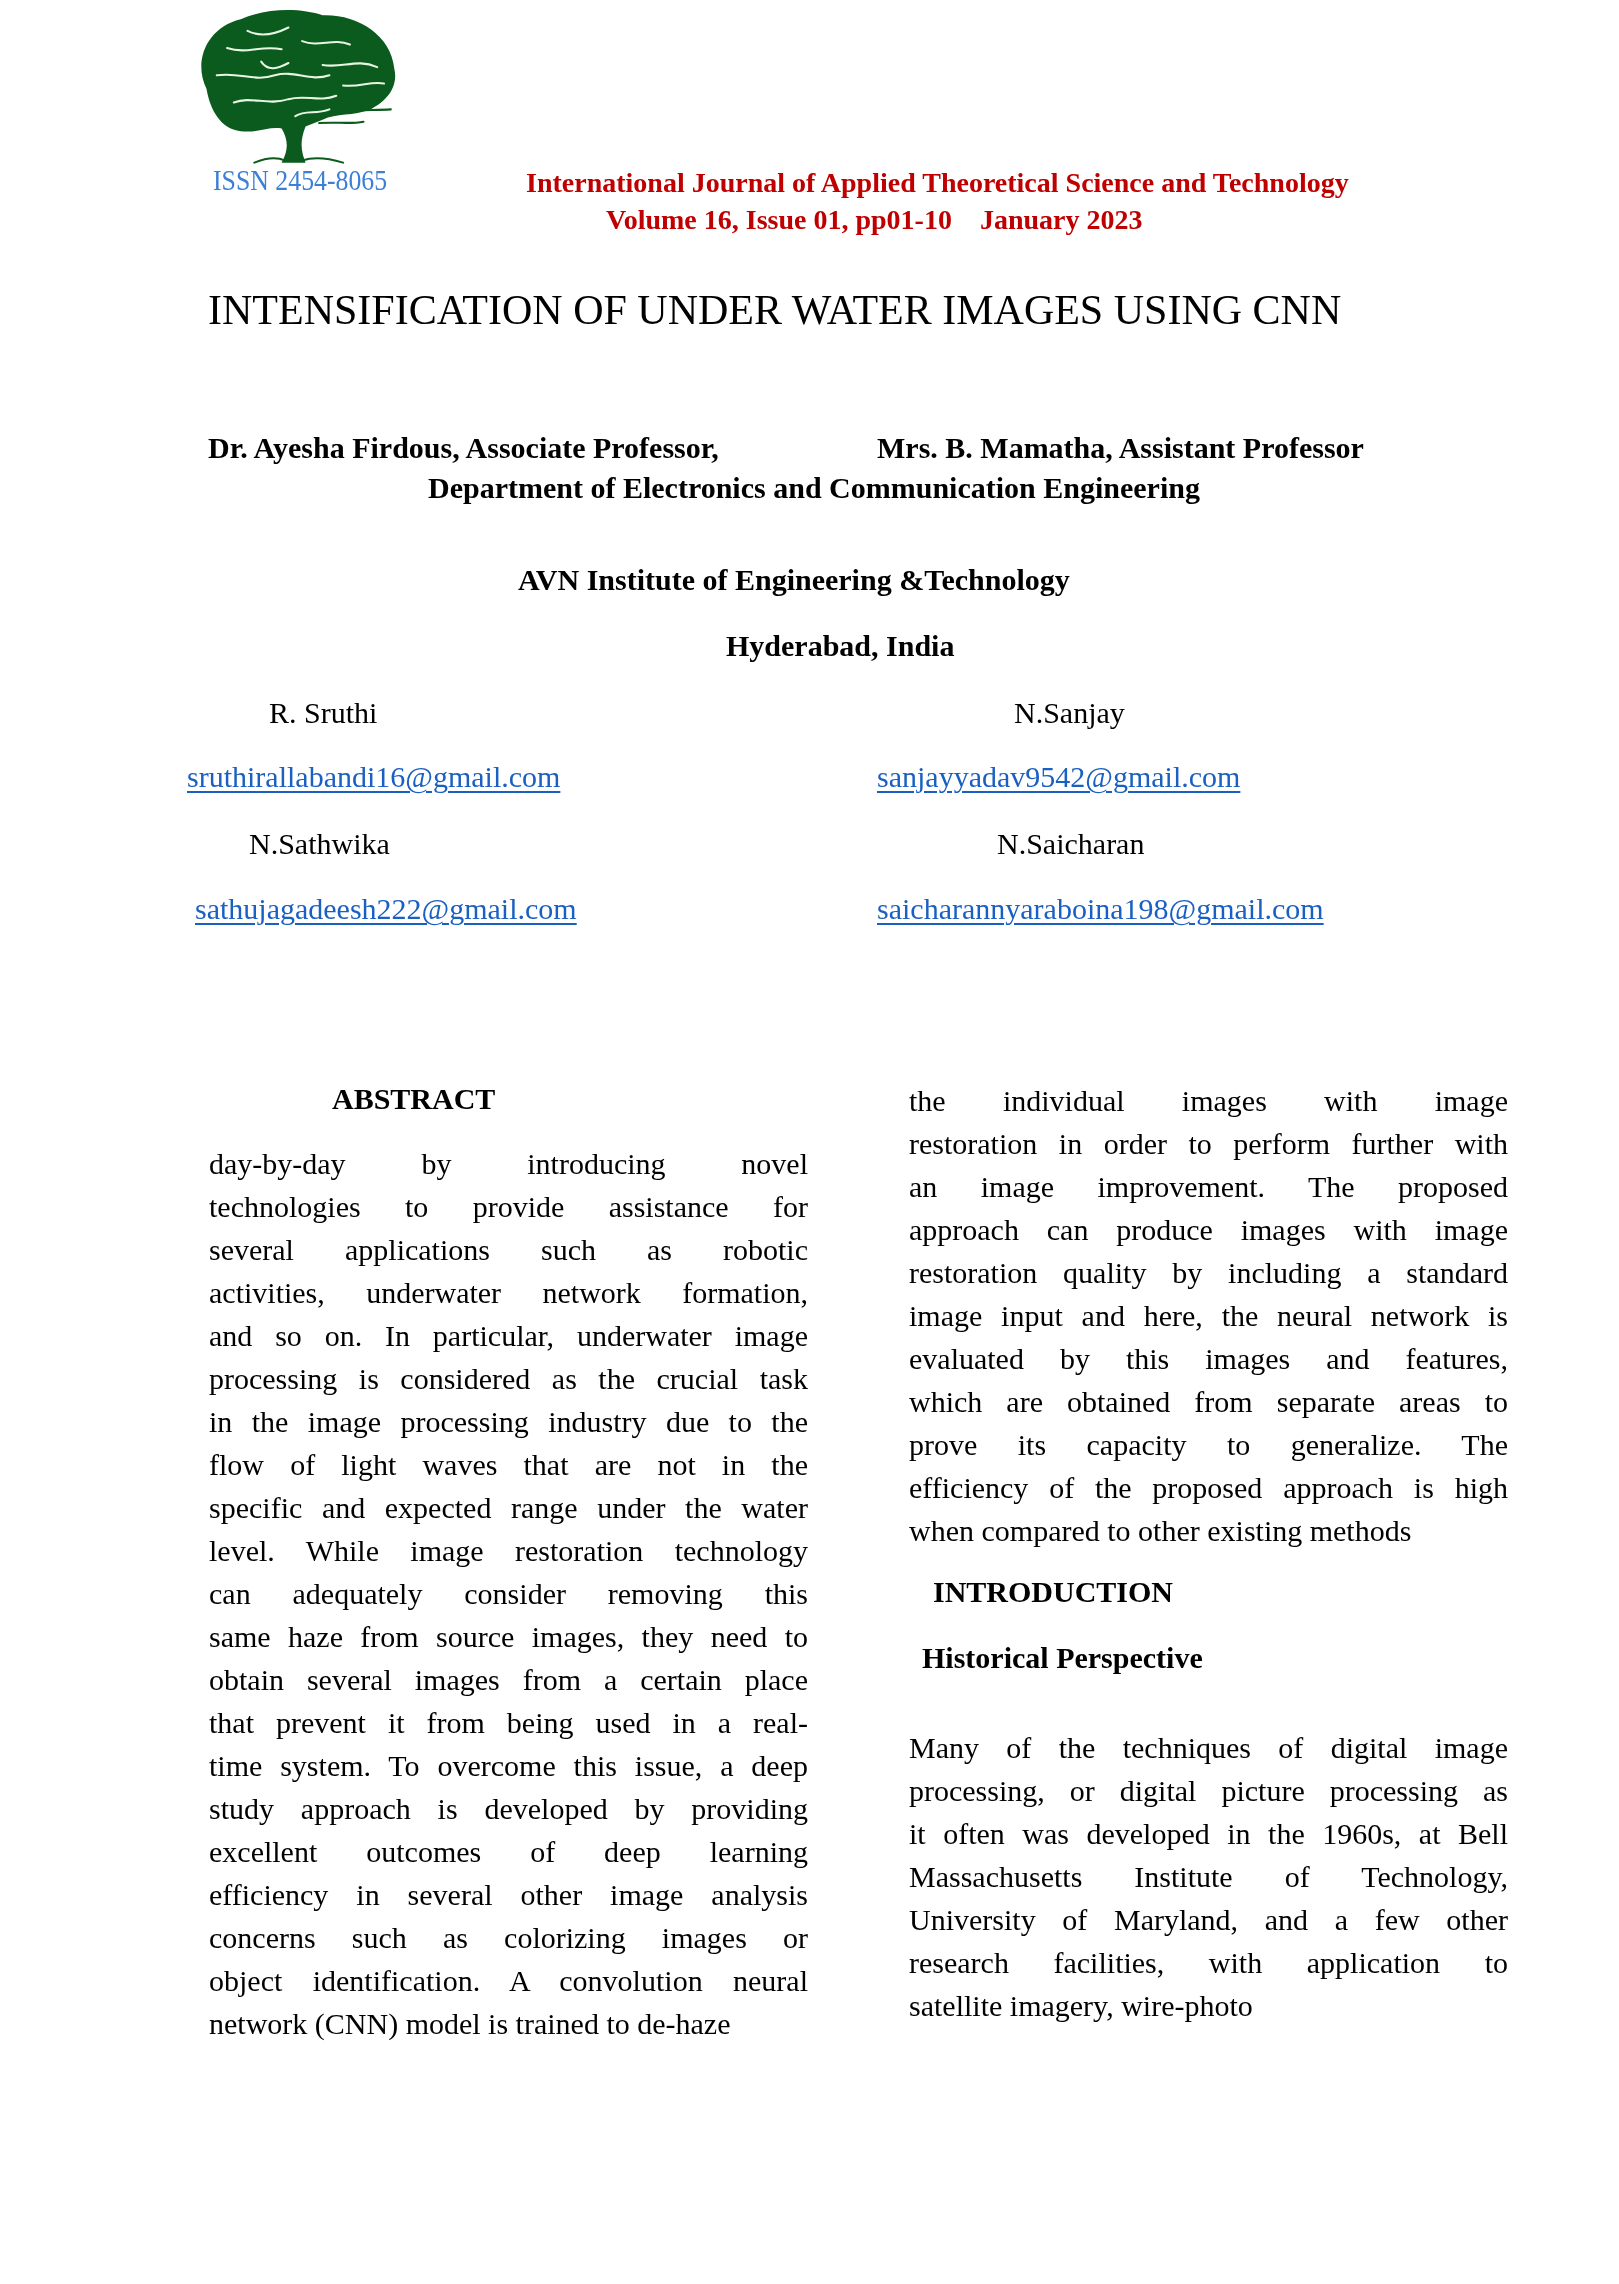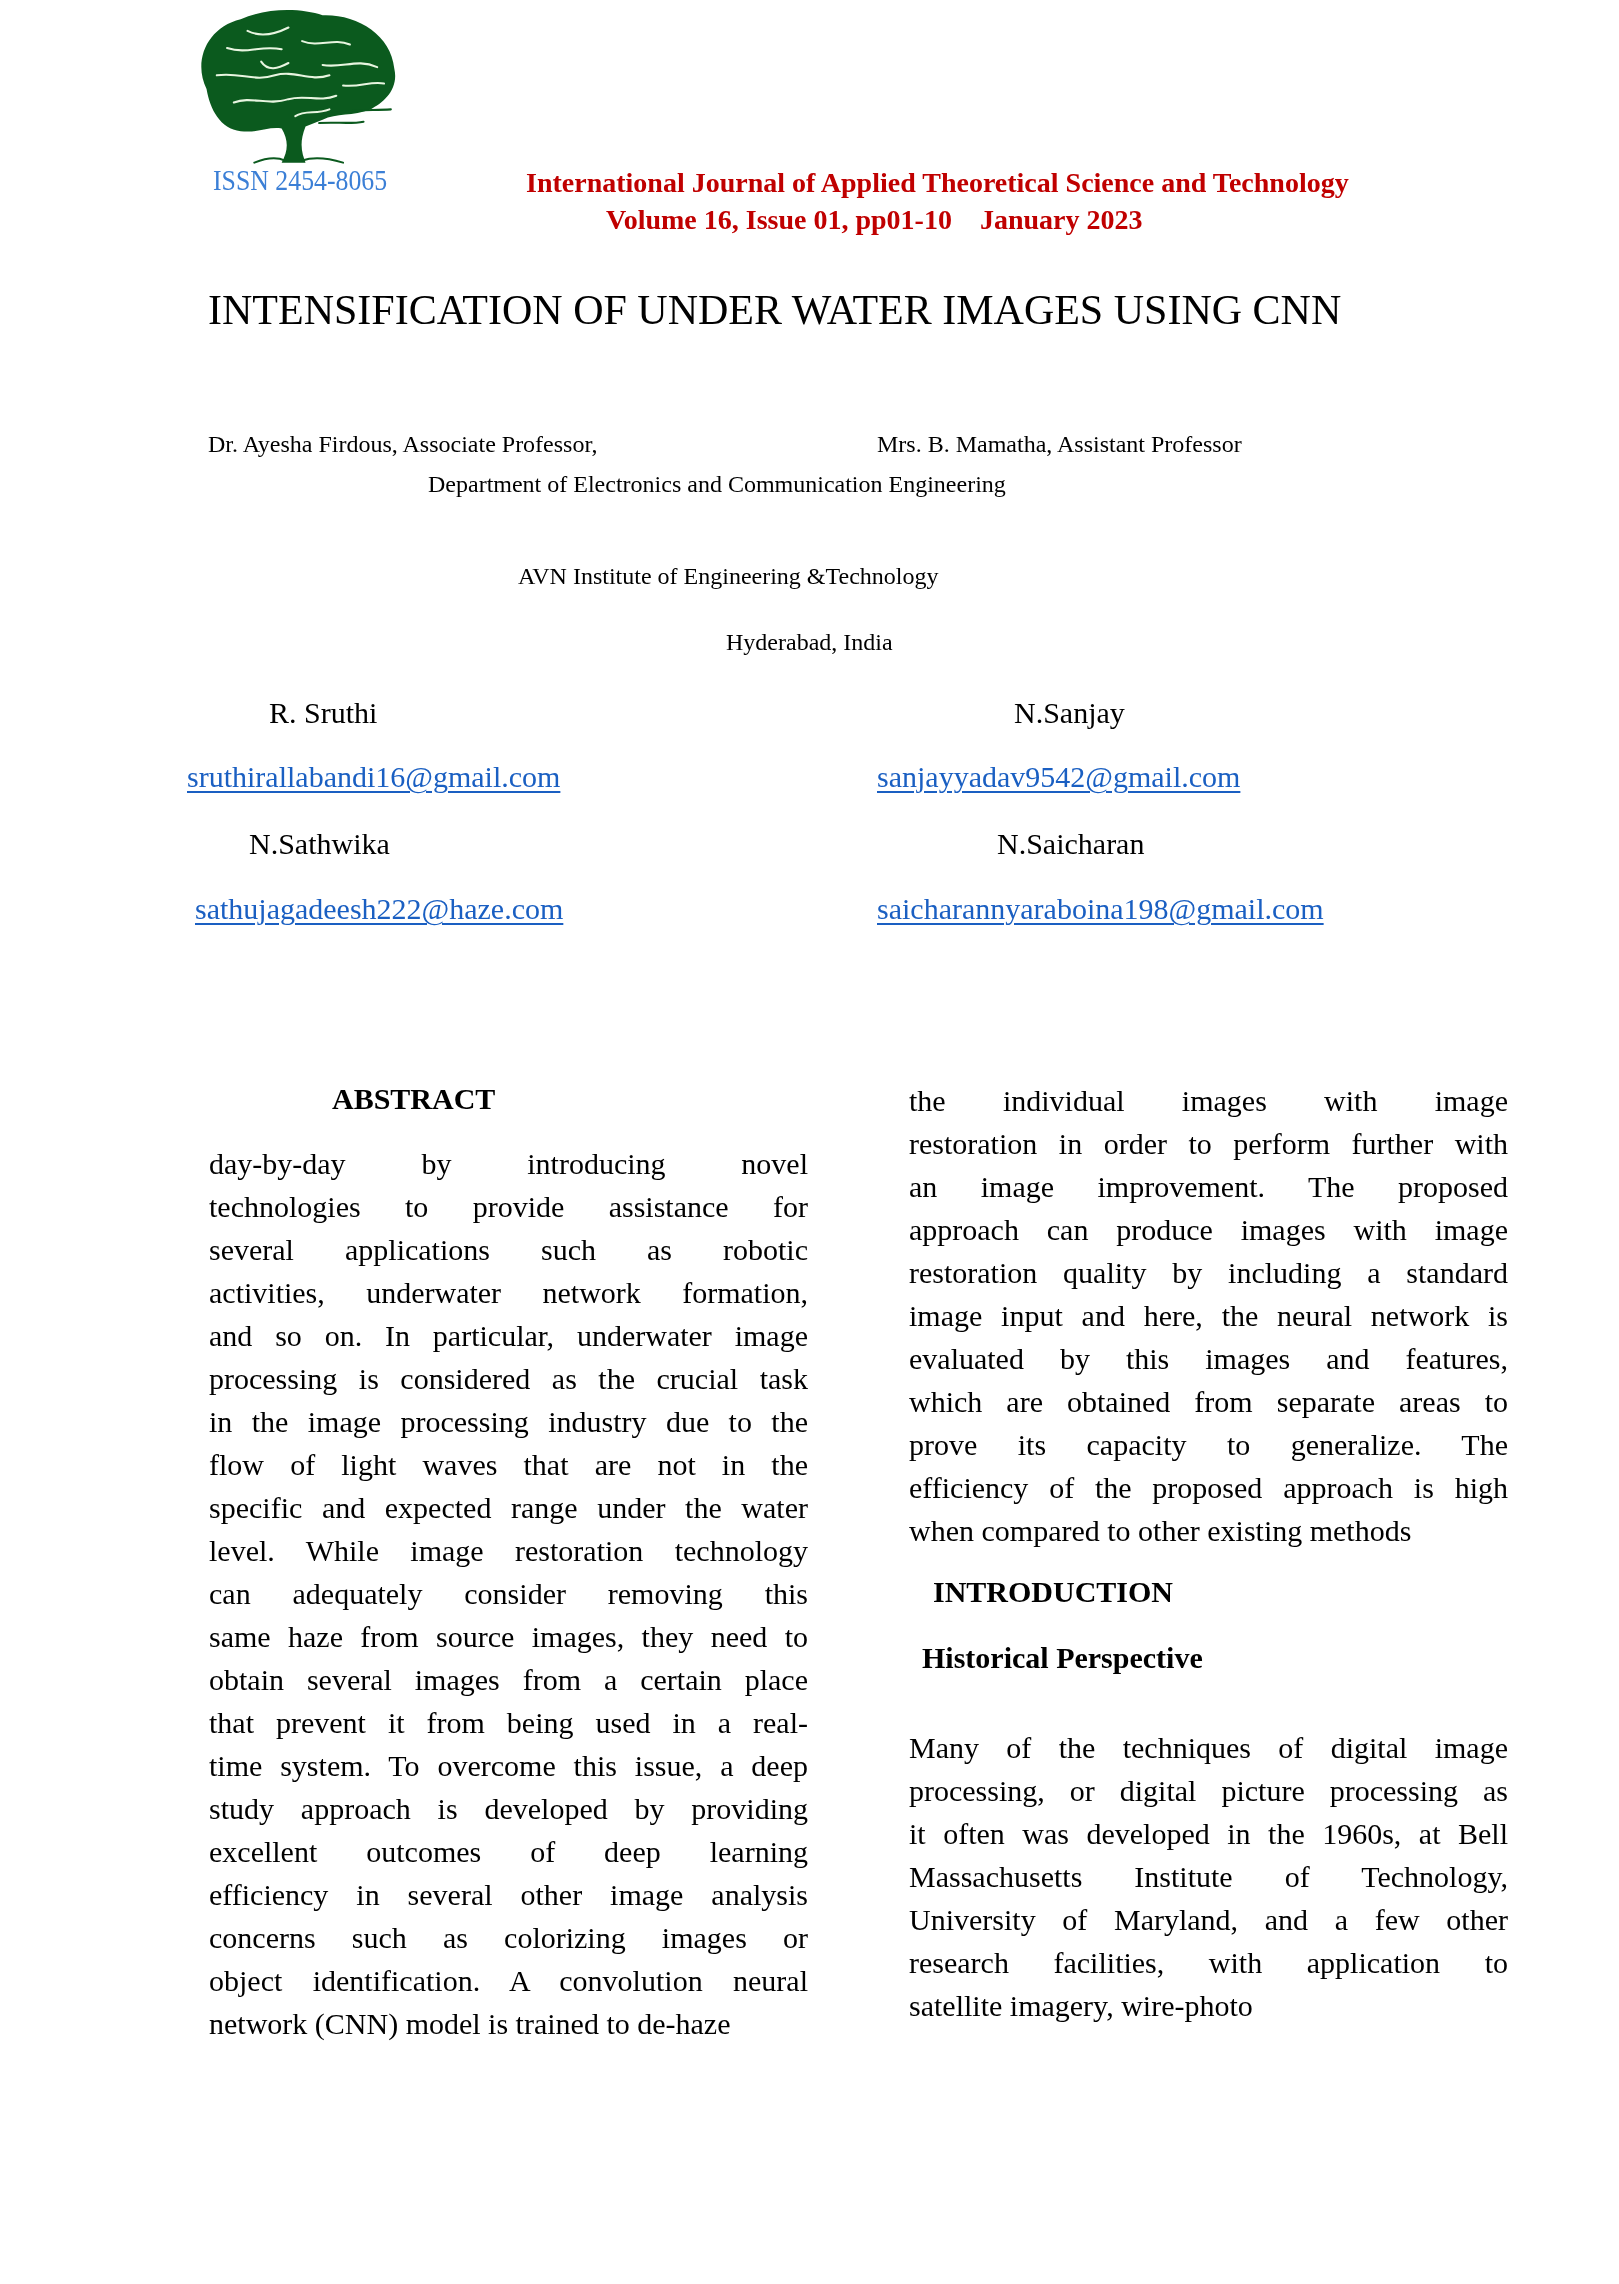--- a/index.html
+++ b/index.html
@@ -6,21 +6,21 @@
   body { width: 1620px; height: 2284px; position: relative; overflow: hidden;
          font-family: "Liberation Serif", "DejaVu Serif", serif; color: #000; }
   .abs { position: absolute; white-space: nowrap; }
   #logo { position: absolute; left: 186px; top: 6.8px; width: 222px; height: 191px; }
   #issn { position: absolute; left: 213px; top: 163px; font-size: 30px; color: #3b7fd6;
           letter-spacing: 0px; transform: scaleX(0.86); transform-origin: left top; }
   .journal { color: #c00000; font-weight: bold; font-size: 28px; }
   #journal-name { left: 526px; top: 167px; }
   #journal-volume { left: 606px; top: 204px; }
   #paper-title { left: 208px; top: 286px; font-size: 42px; }
-  .meta { font-size: 24px; }
+  .meta { font-size: 30px; font-weight: bold; }
   #author1 { left: 208px; top: 431px; }
   #author2 { left: 877px; top: 431px; }
   #department { left: 428px; top: 471px; }
   #institute { left: 518px; top: 563px; }
   #location { left: 726px; top: 629px; }
   .student { font-size: 30px; }
   .email { font-size: 30px; color: #1a5fc2; text-decoration: underline; text-decoration-thickness: 2px; text-underline-offset: 4.1px; }
   #s1-name { left: 269px; top: 696px; }
   #s1-email { left: 187px; top: 760px; }
   #s2-name { left: 1014px; top: 696px; }
@@ -78,21 +78,21 @@
 <div id="author2" class="abs meta">Mrs. B. Mamatha, Assistant Professor</div>
 <div id="department" class="abs meta">Department of Electronics and Communication Engineering</div>
 <div id="institute" class="abs meta">AVN Institute of Engineering &amp;Technology</div>
 <div id="location" class="abs meta">Hyderabad, India</div>
 
 <div id="s1-name" class="abs student">R. Sruthi</div>
 <a id="s1-email" class="abs email">sruthirallabandi16@gmail.com</a>
 <div id="s2-name" class="abs student">N.Sanjay</div>
 <a id="s2-email" class="abs email">sanjayyadav9542@gmail.com</a>
 <div id="s3-name" class="abs student">N.Sathwika</div>
-<a id="s3-email" class="abs email">sathujagadeesh222@haze.com</a>
+<a id="s3-email" class="abs email">sathujagadeesh222@gmail.com</a>
 <div id="s4-name" class="abs student">N.Saicharan</div>
 <a id="s4-email" class="abs email">saicharannyaraboina198@gmail.com</a>
 
 <div id="abstract-heading" class="heading">ABSTRACT</div>
 <div id="left-col" class="col">
     <span class="line">day-by-day by introducing novel</span>
     <span class="line">technologies to provide assistance for</span>
     <span class="line">several applications such as robotic</span>
     <span class="line">activities, underwater network formation,</span>
     <span class="line">and so on. In particular, underwater image</span>

